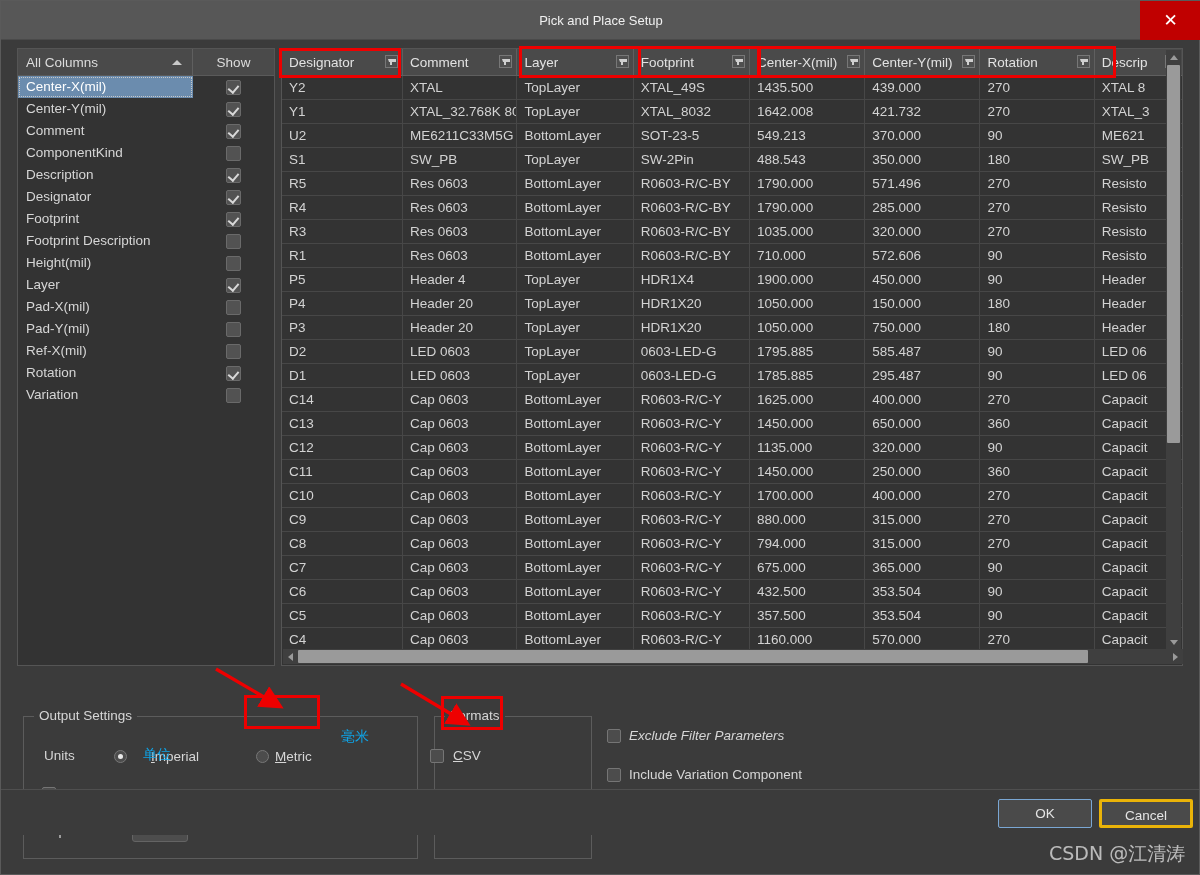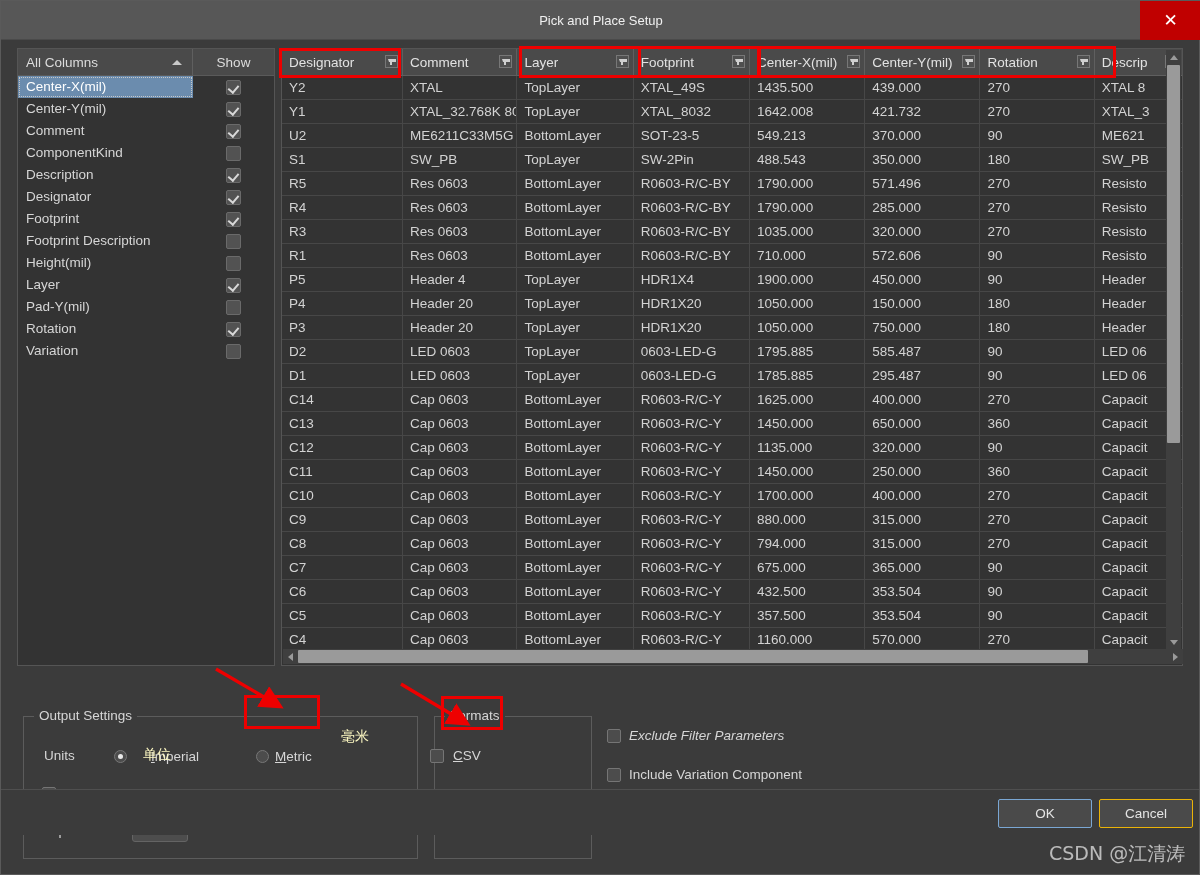--- a/index.html
+++ b/index.html
@@ -299,38 +299,38 @@
   .btnbar {
     position: absolute; left: 0; bottom: 0;
     width: 1198px; height: 46px;
     background: #3b3b3b;
     border-top: 1px solid #4f4f4f;
   }
   .dlg-btn {
     position: absolute; top: 9px;
     width: 94px; height: 29px;
     background: #4a4a4a;
-    border: 1px solid #eab308;
+    border: 3px solid #eab308;
     border-radius: 2px;
     color: #e4e4e4; font-size: 13.5px;
     line-height: 27px; text-align: center;
     cursor: pointer;
   }
   #btn-ok { right: 107px; border: 1px solid #7aa7d4; }
   #btn-cancel { right: 6px; }
 
   
   .ann-box {
     position: absolute;
     border: 3px solid #ee0000;
     pointer-events: none;
   }
   .ann-txt {
     position: absolute;
-    color: #fef9c3;
+    color: #0ea5e9;
     font-size: 14px;
     font-family: "DejaVu Sans", sans-serif;
     pointer-events: none;
   }
   .ann-svg { position: absolute; left: 0; top: 0; pointer-events: none; }
 
   .watermark {
     position: absolute;
     color: rgba(235,235,235,0.72);
     font-size: 19px;
@@ -414,21 +414,33 @@
               <span class="chk"></span>
             </div>
           </div>
           <div class="col-row">
             <div class="cname">Layer</div>
             <div class="cchk">
               <span class="chk on"></span>
             </div>
           </div>
           <div class="col-row">
+            <div class="cname">Pad-X(mil)</div>
+            <div class="cchk">
+              <span class="chk"></span>
+            </div>
+          </div>
+          <div class="col-row">
             <div class="cname">Pad-Y(mil)</div>
+            <div class="cchk">
+              <span class="chk"></span>
+            </div>
+          </div>
+          <div class="col-row">
+            <div class="cname">Ref-X(mil)</div>
             <div class="cchk">
               <span class="chk"></span>
             </div>
           </div>
           <div class="col-row">
             <div class="cname">Rotation</div>
             <div class="cchk">
               <span class="chk on"></span>
             </div>
           </div>

